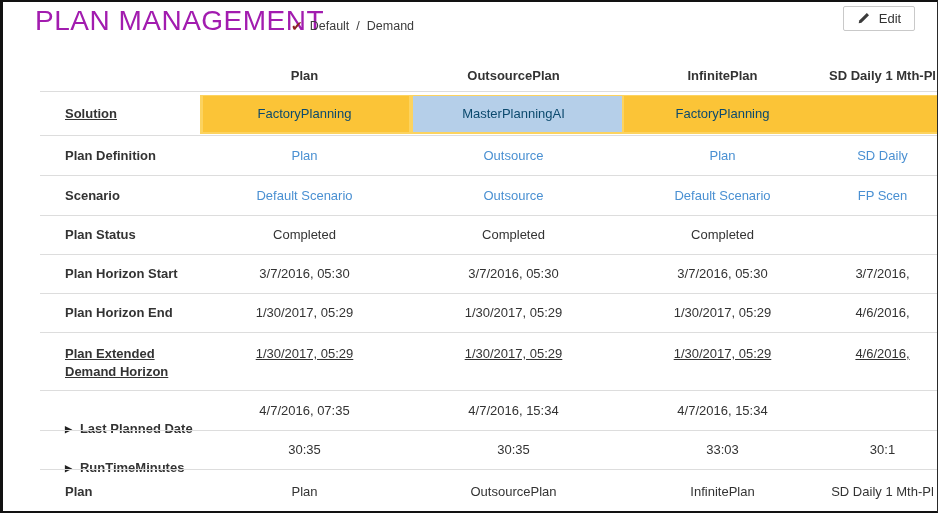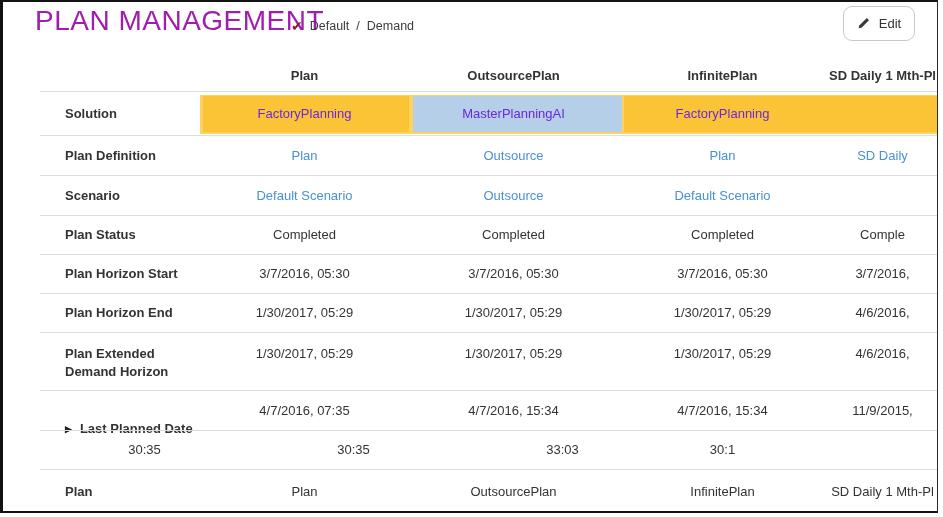--- a/index.html
+++ b/index.html
@@ -4,52 +4,52 @@
 <style>
   html,body{margin:0;padding:0;background:#fff;}
   body{width:943px;height:517px;position:relative;font-family:"Liberation Sans",sans-serif;color:#333;overflow:hidden;}
   .frame{position:absolute;left:0;top:0;width:938px;height:513px;box-sizing:border-box;
          border-left:3px solid #121212;border-top:2px solid #121212;border-right:1px solid #2a2a2a;border-bottom:2px solid #121212;
          background:#fff;overflow:hidden;}
   
   .page-title{position:absolute;left:32px;top:3px;font-size:28px;font-weight:400;color:#a21caf;letter-spacing:.5px;white-space:nowrap;}
   .crumbs{position:absolute;left:288px;top:17px;display:flex;align-items:center;gap:7px;font-size:12.5px;color:#3c3c3c;}
   .check{color:#8b2424;font-size:14px;line-height:1;}
-  .edit-btn{position:absolute;left:840px;top:4px;width:72px;height:35px;box-sizing:border-box;
-            border:1px solid #c9c9c9;border-radius:9px;background:#fff;display:flex;align-items:center;justify-content:center;gap:9px;
+  .edit-btn{position:absolute;left:840px;top:4px;width:72px;height:25px;box-sizing:border-box;
+            border:1px solid #c9c9c9;border-radius:2px;background:#fff;display:flex;align-items:center;justify-content:center;gap:9px;
             font-size:13px;color:#333;cursor:pointer;}
   .pencil{width:13px;height:13px;display:block;}
   
   .table{position:absolute;left:37px;top:58px;width:1000px;}
   .row{display:flex;align-items:center;position:relative;box-sizing:border-box;}
   .row.bt{border-top:1px solid #ddd;}
   .hdr{height:31px;}
   .h44{height:44px;}
   .h40{height:40px;}
   .h39{height:39px;}
   .h58{height:58px;align-items:flex-start;}
-  .h58 .cell{padding-top:12px;}
+  .h58 .cell{padding-top:12px;text-decoration:underline;}
   .h45{height:45px;}
   .cell{box-sizing:border-box;font-size:13px;line-height:1.35;}
   .cell.label{width:160px;padding-left:25px;font-weight:bold;color:#333;flex:0 0 auto;}
   .cell.c{width:209px;text-align:center;flex:0 0 auto;}
   .cell.c4{width:111px;text-align:center;flex:0 0 auto;white-space:nowrap;overflow:visible;}
   .hd{font-weight:bold;color:#333;}
   .link{color:#4a90d2;cursor:pointer;}
   .tri{font-size:9px;color:#222;margin-right:8px;position:relative;top:-1px;}
   .expand{cursor:pointer;margin-top:36px;}
   
   .sol-band{position:absolute;left:160px;right:0;top:3px;bottom:1px;background:#fcd35f;}
   .sol-cell{position:absolute;top:4px;bottom:3px;}
   .sol-c1{left:163px;width:206px;background:#fbc437;}
   .sol-c2{left:373px;width:209px;background:#b5cfe9;}
   .sol-c34{left:584px;right:0;background:#fbc437;}
   .sol-text{position:absolute;inset:0;display:flex;align-items:center;}
-  .sol-text .cell{color:#6d28d9;font-weight:500;}
-  .sol-text .cell.label{color:#333;font-weight:bold;}
+  .sol-text .cell{color:#0c4a6e;font-weight:500;}
+  .sol-text .cell.label{color:#333;font-weight:bold;text-decoration:underline;}
 </style>
 </head>
 <body>
 
 <div class="frame">
 
   <div class="page-title">PLAN MANAGEMENT</div>
 
   <div class="crumbs">
     <span class="check">✔</span>
@@ -94,28 +94,28 @@
       <div class="cell c link">Outsource</div>
       <div class="cell c link">Plan</div>
       <div class="cell c4 link">SD Daily</div>
     </div>
 
     <div class="row bt h40">
       <div class="cell label">Scenario</div>
       <div class="cell c link">Default Scenario</div>
       <div class="cell c link">Outsource</div>
       <div class="cell c link">Default Scenario</div>
+      <div class="cell c4 link">FP Scen</div>
     </div>
 
     <div class="row bt h39">
       <div class="cell label">Plan Status</div>
       <div class="cell c">Completed</div>
       <div class="cell c">Completed</div>
       <div class="cell c">Completed</div>
-      <div class="cell c4">Comple</div>
     </div>
 
     <div class="row bt h39">
       <div class="cell label">Plan Horizon Start</div>
       <div class="cell c">3/7/2016, 05:30</div>
       <div class="cell c">3/7/2016, 05:30</div>
       <div class="cell c">3/7/2016, 05:30</div>
       <div class="cell c4">3/7/2016,</div>
     </div>
 
@@ -135,24 +135,26 @@
       <div class="cell c4">4/6/2016,</div>
     </div>
 
     <div class="row bt h40">
       <div class="cell label expand">
         <span class="tri">▶</span><span>Last Planned Date</span>
       </div>
       <div class="cell c">4/7/2016, 07:35</div>
       <div class="cell c">4/7/2016, 15:34</div>
       <div class="cell c">4/7/2016, 15:34</div>
-      <div class="cell c4">11/9/2015,</div>
     </div>
 
     <div class="row bt h39">
+      <div class="cell label expand">
+        <span class="tri">▶</span><span>RunTimeMinutes</span>
+      </div>
       <div class="cell c">30:35</div>
       <div class="cell c">30:35</div>
       <div class="cell c">33:03</div>
       <div class="cell c4">30:1</div>
     </div>
 
     <div class="row bt h45">
       <div class="cell label">Plan</div>
       <div class="cell c">Plan</div>
       <div class="cell c">OutsourcePlan</div>

